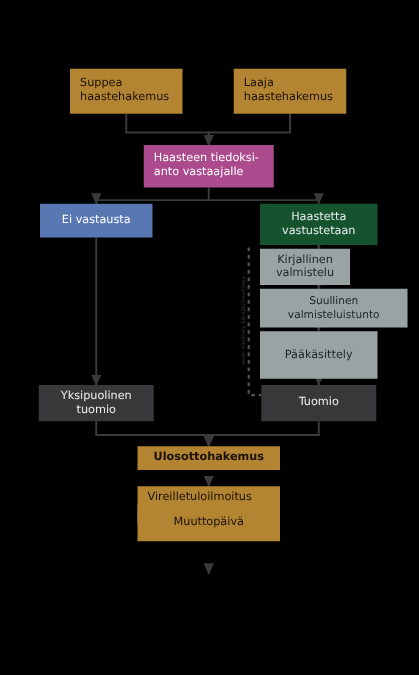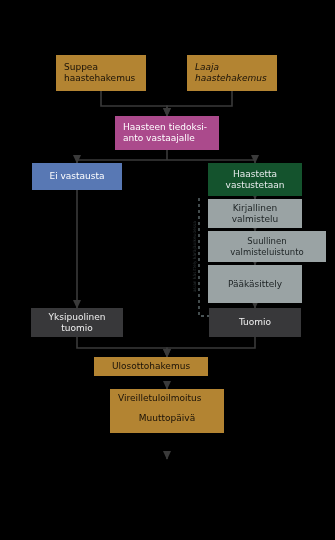--- a/index.html
+++ b/index.html
@@ -62,57 +62,57 @@
     </g>
     <g stroke="#4a5456" stroke-width="1.8" fill="none" stroke-dasharray="3,3" stroke-linecap="butt">
       <path d="M199,198 L199,316 L222,316" marker-end="url(#ard)"></path>
     </g>
   </svg>
 
   <div class="node gold gold-left fs9" style="left:56px;top:55px;width:90px;height:36px;">
     <span>Suppea<br>haastehakemus</span>
   </div>
 
-  <div class="node gold gold-left fs9" style="left:187px;top:55px;width:90px;height:36px;font-style:italic;">
+  <div class="node gold gold-left fs9" style="left:187px;top:55px;width:90px;height:36px;">
     <span>Laaja<br>haastehakemus</span>
   </div>
 
   <div class="node magenta fs9" style="left:115px;top:116px;width:104px;height:34px;">
     <span>Haasteen tiedoksi-<br>anto vastaajalle</span>
   </div>
 
   <div class="node blue fs9" style="left:32px;top:163px;width:90px;height:27px;">
     <span>Ei vastausta</span>
   </div>
 
   <div class="node graydark fs9" style="left:208px;top:163px;width:94px;height:33px;">
     <span>Haastetta<br>vastustetaan</span>
   </div>
 
-  <div class="node graymid fs9" style="left:208px;top:199px;width:94px;height:29px;">
+  <div class="node graymid fs9" style="left:208px;top:199px;width:72px;height:29px;">
     <span>Kirjallinen<br>valmistelu</span>
   </div>
 
   <div class="node graymid fs85" style="left:208px;top:231px;width:118px;height:31px;">
     <span>Suullinen<br>valmisteluistunto</span>
   </div>
 
   <div class="node graymid fs9" style="left:208px;top:265px;width:94px;height:38px;">
     <span>Pääkäsittely</span>
   </div>
 
   <div class="node grayflat fs9" style="left:31px;top:308px;width:92px;height:29px;">
     <span>Yksipuolinen tuomio</span>
   </div>
 
   <div class="node grayflat fs9" style="left:209px;top:308px;width:92px;height:29px;">
     <span>Tuomio</span>
   </div>
 
-  <div class="node gold gold-center fs9" style="left:94px;top:357px;width:114px;height:19px;">
+  <div class="node gold gold-center fs9" style="left:110px;top:357px;width:114px;height:19px;font-weight:bold;">
     <span>Ulosottohakemus</span>
   </div>
 
   <div class="node gold gold-left fs9" style="left:110px;top:389px;width:114px;height:30px;">
     <span>Vireilletuloilmoitus<br>ja muuttokehotus</span>
   </div>
 
   <div class="node gold gold-center fs9" style="left:110px;top:404px;width:114px;height:29px;">
     <span>Muuttopäivä</span>
   </div>

